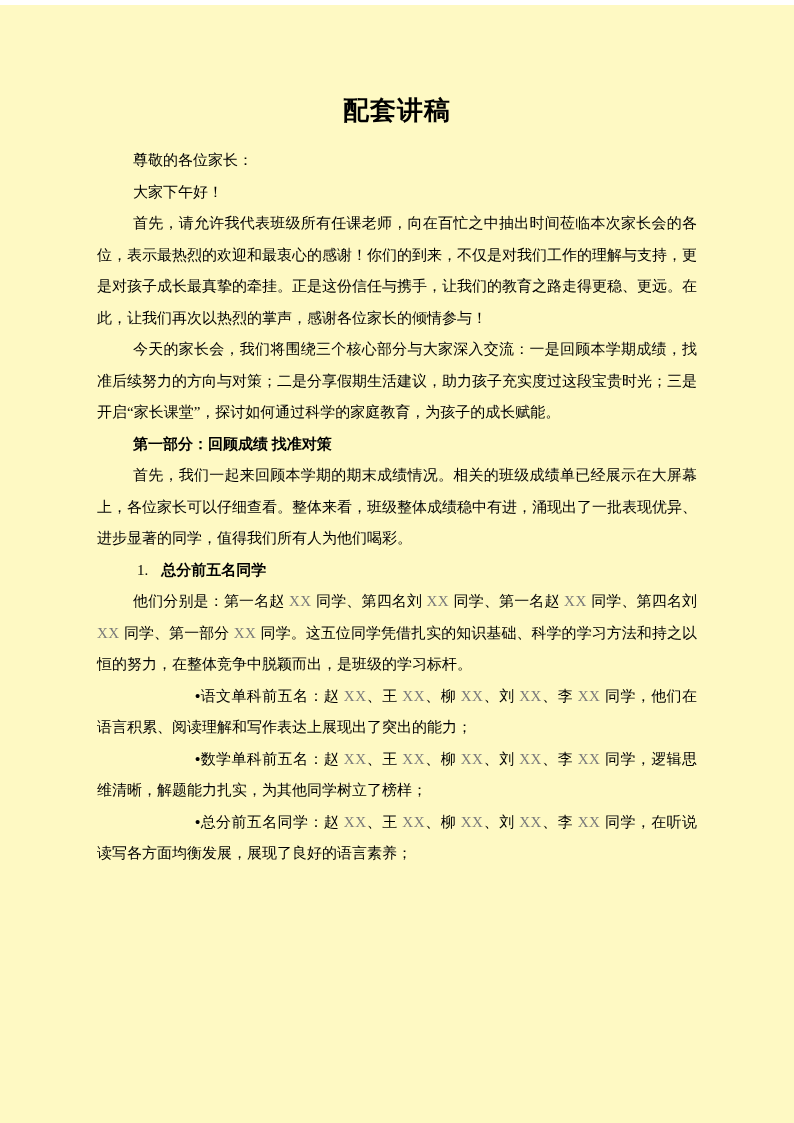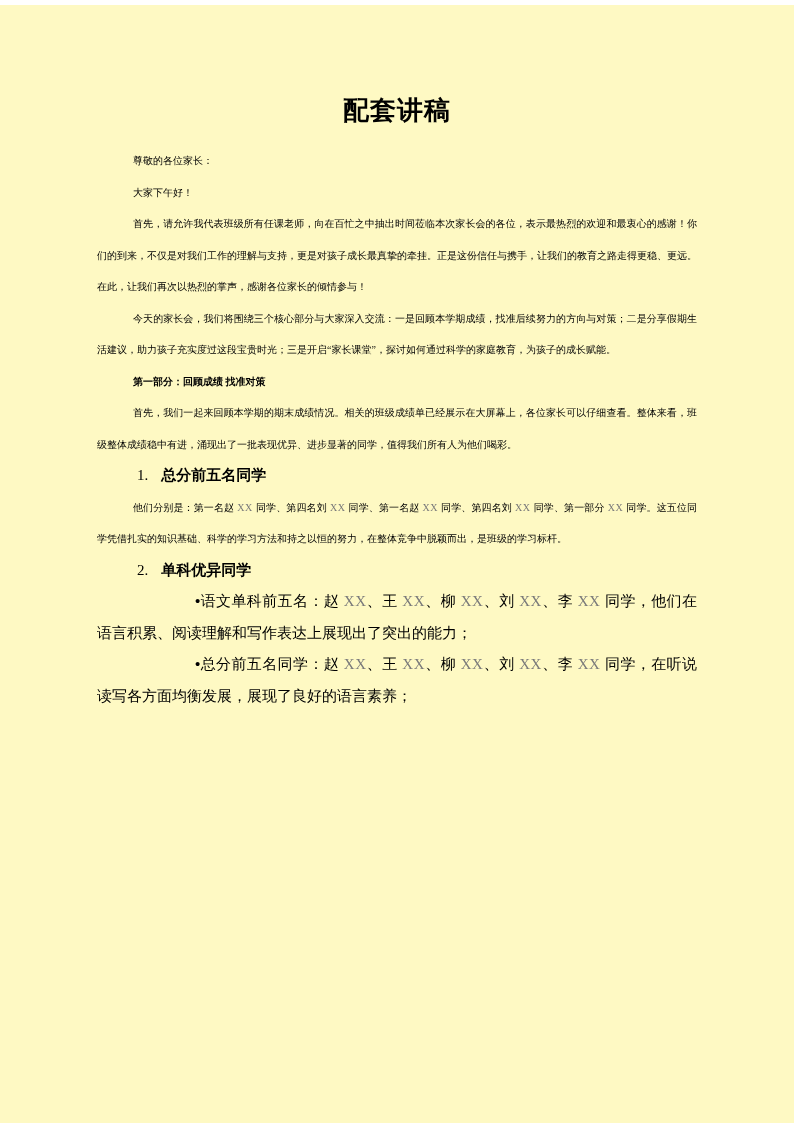--- a/index.html
+++ b/index.html
@@ -21,21 +21,21 @@
   }
   .doc-title {
     font-size: 26px;
     font-weight: bold;
     text-align: center;
     line-height: 40px;
     margin: 0 0 14px 0;
     letter-spacing: 1px;
   }
   p.body {
-    font-size: 10px;
+    font-size: 15px;
     line-height: 31.5px;
     margin: 0;
     text-align: justify;
     text-indent: 36px;
     word-break: break-all;
   }
   p.body.heading {
     font-weight: bold;
   }
   p.list-heading {
@@ -89,22 +89,20 @@
 
 
   <p class="body">首先，我们一起来回顾本学期的期末成绩情况。相关的班级成绩单已经展示在大屏幕上，各位家长可以仔细查看。整体来看，班级整体成绩稳中有进，涌现出了一批表现优异、进步显著的同学，值得我们所有人为他们喝彩。</p>
 
   <p class="list-heading">
     <span class="num">1.</span><span class="label">总分前五名同学</span>
   </p>
 
   <p class="body"><span>他们分别是：第一名赵</span><span class="xx"> XX </span><span>同学、第四名刘</span><span class="xx"> XX </span><span>同学、第一名赵</span><span class="xx"> XX </span><span>同学、第四名刘</span><span class="xx"> XX </span><span>同学、第一部分</span><span class="xx"> XX </span><span>同学。这五位同学凭借扎实的知识基础、科学的学习方法和持之以恒的努力，在整体竞争中脱颖而出，是班级的学习标杆。</span></p>
 
-  <p class="list-heading">
-    <span class="num">2.</span><span class="label">单科优异同学</span>
-  </p>
 
   <p class="bullet-para"><span class="bullet">•</span><span>语文单科前五名：赵</span><span class="xx"> XX</span><span>、王</span><span class="xx"> XX</span><span>、柳</span><span class="xx"> XX</span><span>、刘</span><span class="xx"> XX</span><span>、李</span><span class="xx"> XX </span><span>同学，他们在语言积累、阅读理解和写作表达上展现出了突出的能力；</span></p>
 
+  <p class="bullet-para"><span class="bullet">•</span><span>数学单科前五名：赵</span><span class="xx"> XX</span><span>、王</span><span class="xx"> XX</span><span>、柳</span><span class="xx"> XX</span><span>、刘</span><span class="xx"> XX</span><span>、李</span><span class="xx"> XX </span><span>同学，逻辑思维清晰，解题能力扎实，为其他同学树立了榜样；</span></p>
 
   <p class="bullet-para"><span class="bullet">•</span><span>总分前五名同学：赵</span><span class="xx"> XX</span><span>、王</span><span class="xx"> XX</span><span>、柳</span><span class="xx"> XX</span><span>、刘</span><span class="xx"> XX</span><span>、李</span><span class="xx"> XX </span><span>同学，在听说读写各方面均衡发展，展现了良好的语言素养；</span></p>
 
 </div>
 
 </body></html>

